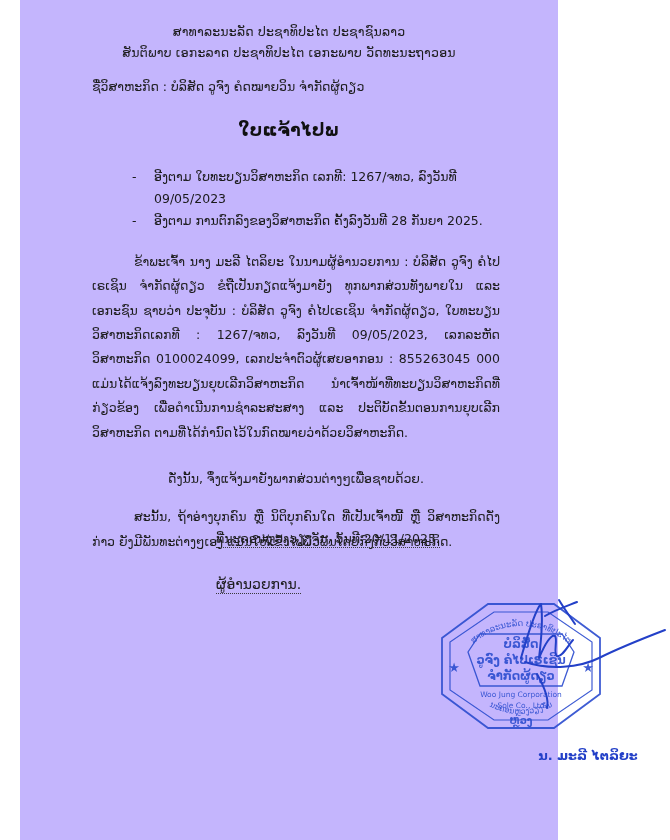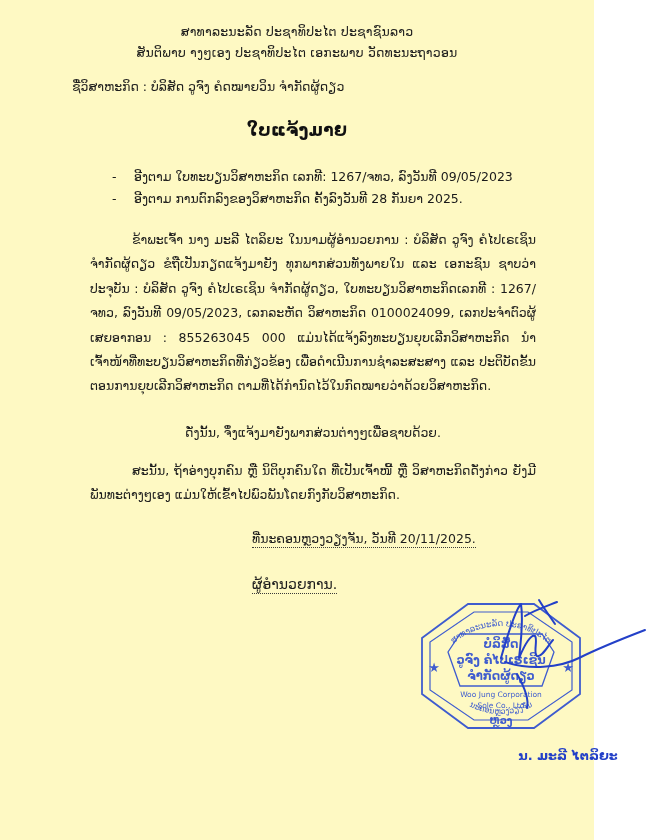--- a/index.html
+++ b/index.html
@@ -12,23 +12,24 @@
     height: 840px;
     position: relative;
     font-family: "DejaVu Sans", "Liberation Sans", sans-serif;
     color: #1a1a1a;
     overflow: hidden;
   }
 
   .page {
     position: absolute;
     inset: 0;
-    width: 594px;
+    width: 538px;
     height: 840px;
-    background: #fef9c3;
+    background: #c4b5fd;
+    margin-left: 20px;
   }
 
   
   .header {
     text-align: center;
     padding-top: 22px;
     line-height: 1.65;
   }
   .header-line {
     font-size: 12.5px;
@@ -79,21 +80,21 @@
     flex: 0 0 22px;
     color: #1c1c1c;
   }
   .ref-text {
     flex: 1;
   }
 
   
   .body-wrap {
     margin-top: 18px;
-    padding-left: 90px;
+    padding-left: 72px;
     padding-right: 58px;
   }
   .para {
     font-size: 12.5px;
     line-height: 1.95;
     text-align: justify;
     text-justify: inter-word;
     text-indent: 42px;
     margin-bottom: 14px;
     color: #1c1c1c;
@@ -162,27 +163,27 @@
     font-weight: 600;
   }
 </style>
 </head>
 <body>
 
 <div class="page">
 
   <div class="header">
     <div class="header-line">ສາທາລະນະລັດ ປະຊາທິປະໄຕ ປະຊາຊົນລາວ</div>
-    <div class="header-line">ສັນຕິພາບ າງໆເອງ ປະຊາທິປະໄຕ ເອກະພາບ ວັດທະນະຖາວອນ</div>
+    <div class="header-line">ສັນຕິພາບ ເອກະລາດ ປະຊາທິປະໄຕ ເອກະພາບ ວັດທະນະຖາວອນ</div>
   </div>
 
   <div class="entity-line">ຊື່ວິສາຫະກິດ : ບໍລິສັດ ວູຈົງ ຄໍດໝາຍວິນ ຈຳກັດຜູ້ດຽວ</div>
 
   <div class="title-wrap">
-    <div class="doc-title">ໃບແຈ້ງມາຍ</div>
+    <div class="doc-title">ໃບແຈ້າໄປພ</div>
   </div>
 
   <div class="refs">
     <div class="ref-row">
       <span class="ref-dash">-</span>
       <span class="ref-text">ອີງຕາມ ໃບທະບຽນວິສາຫະກິດ ເລກທີ: 1267/ຈທວ, ລົງວັນທີ 09/05/2023</span>
     </div>
     <div class="ref-row">
       <span class="ref-dash">-</span>
       <span class="ref-text">ອີງຕາມ ການຕົກລົງຂອງວິສາຫະກິດ ຄັ້ງລົງວັນທີ 28 ກັນຍາ 2025.</span>

